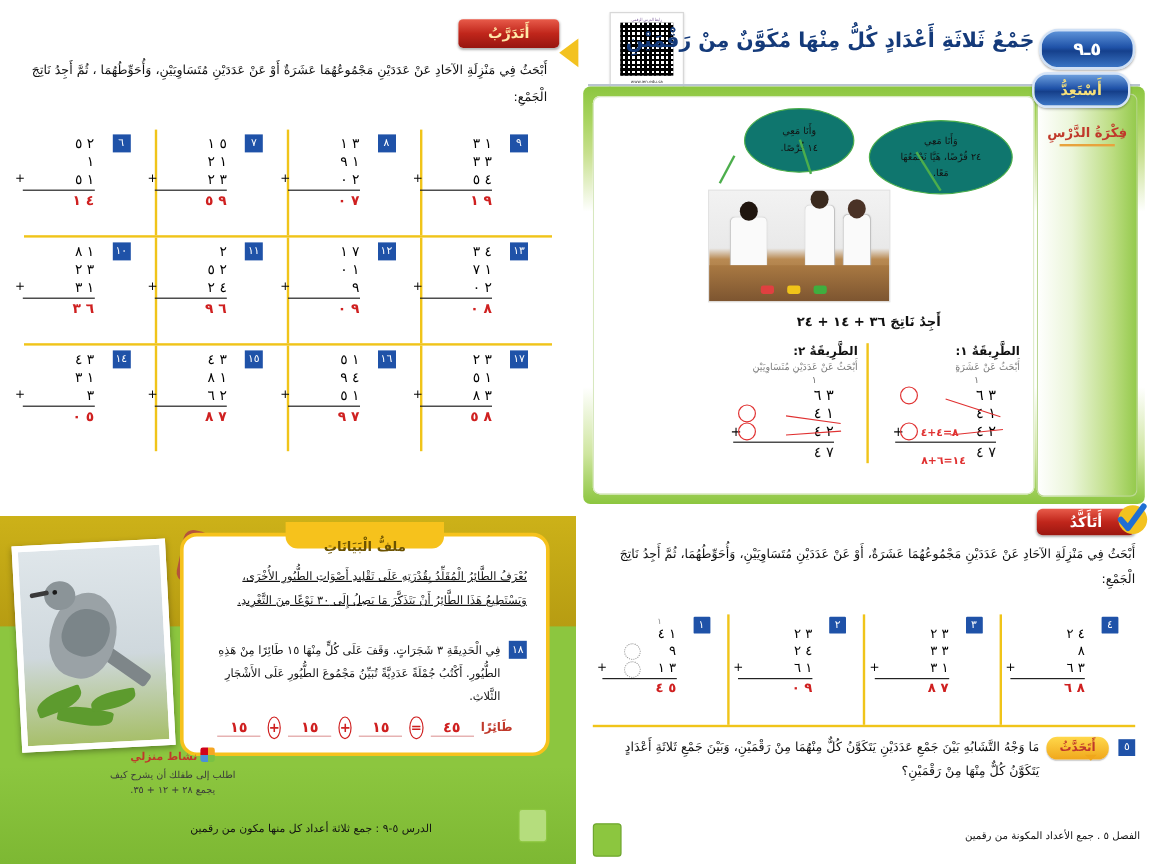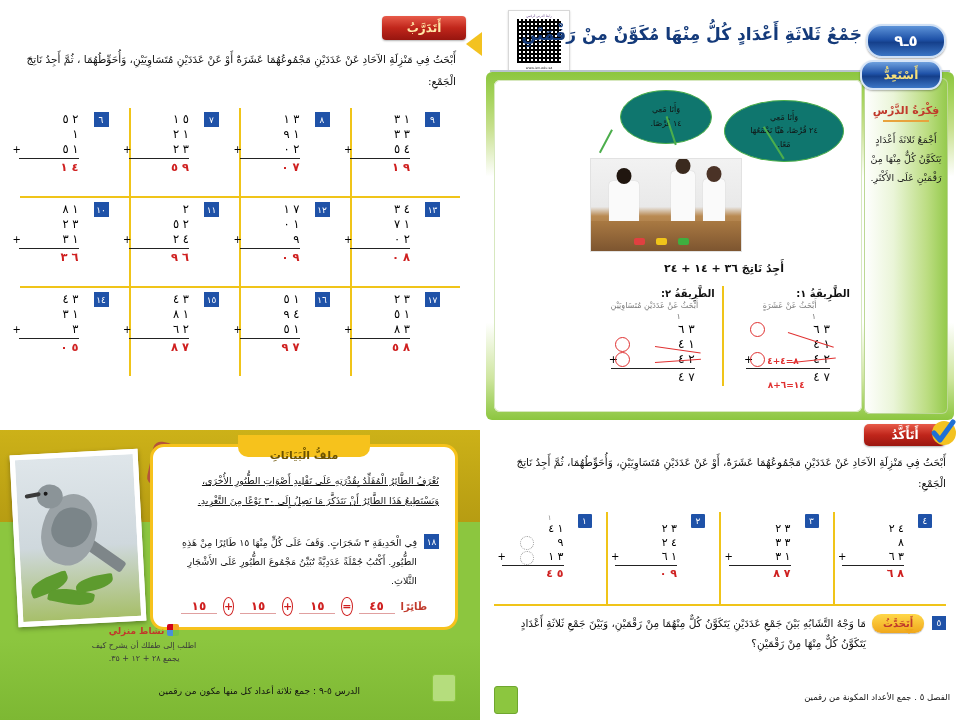--- a/index.html
+++ b/index.html
@@ -112,21 +112,21 @@
   .chip{position:absolute;bottom:6px;width:11px;height:7px;border-radius:2px;}
 
   
   .work{position:absolute;right:8px;left:100px;top:182px;bottom:10px;}
   .work-title{text-align:center;font-size:11px;font-weight:bold;color:#111;}
   .divider{position:absolute;right:50%;top:24px;bottom:16px;width:2px;background:#f0c419;}
   .method{position:absolute;top:26px;width:48%;}
   .m-right{right:0;}
   .m-left{left:0;}
   .m-head{text-align:right;font-size:10px;font-weight:bold;color:#111;padding-right:4px;}
-  .m-sub{text-align:center;font-size:8px;color:#7a7a7a;padding-right:4px;margin-top:2px;}
+  .m-sub{text-align:right;font-size:8px;color:#7a7a7a;padding-right:4px;margin-top:2px;}
   .sum{position:relative;width:84px;margin-top:2px;margin-right:24px;direction:ltr;text-align:right;}
   .sum .carry{font-size:8px;color:#777;text-align:right;padding-right:14px;height:10px;}
   .sum .row{font-size:12px;letter-spacing:5px;height:15px;line-height:15px;position:relative;}
   .sum .plus{position:absolute;left:-2px;top:0;font-size:11px;letter-spacing:0;}
   .sum .bar{border-top:1.4px solid #222;margin-top:1px;}
   .sum .tot{font-size:12px;letter-spacing:5px;color:#111;height:16px;line-height:16px;}
   .circ{
     position:absolute;width:13px;height:13px;border:1.2px solid #e03131;border-radius:50%;
   }
   .note{position:absolute;font-size:9px;color:#e03131;font-weight:bold;direction:ltr;}
@@ -384,25 +384,20 @@
             <div class="arrow" style="right:18px;top:74px;width:46px;transform:rotate(-4deg);"></div>
             <div class="note" style="right:-80px;top:68px;">٨=٤+٤</div>
             <div class="note" style="right:-86px;top:92px;">١٤=٦+٨</div>
           </div>
         </div>
       </div>
 
       <div class="sidecol">
         <div class="sect-badge">أَسْتَعِدُّ</div>
         <div class="side-h">فِكْرَةُ الدَّرْسِ</div>
-        <div class="side-p">
-          <span>أَجْمَعُ ثَلاثَةَ أَعْدَادٍ</span><br>
-          <span>يَتَكَوَّنُ كُلٌّ مِنْهَا مِنْ</span><br>
-          <span>رَقْمَيْنِ عَلَى الأَكْثَرِ.</span>
-        </div>
       </div>
     </div>
 
     <div class="verify-badge">أَتَأَكَّدُ</div>
     <svg class="check" viewBox="0 0 30 30">
       <circle cx="16" cy="15" r="12" fill="#f3c220"></circle>
       <path d="M6 15 L12 22 L25 4" stroke="#1f6fd4" stroke-width="5" fill="none" stroke-linecap="round" stroke-linejoin="round"></path>
     </svg>
     <div class="instr">أَبْحَثُ فِي مَنْزِلَةِ الآحَادِ عَنْ عَدَدَيْنِ مَجْمُوعُهُمَا عَشَرَةٌ، أَوْ عَنْ عَدَدَيْنِ مُتَسَاوِيَيْنِ، وَأُحَوِّطُهُمَا، ثُمَّ أَجِدُ نَاتِجَ الْجَمْعِ:</div>
 

